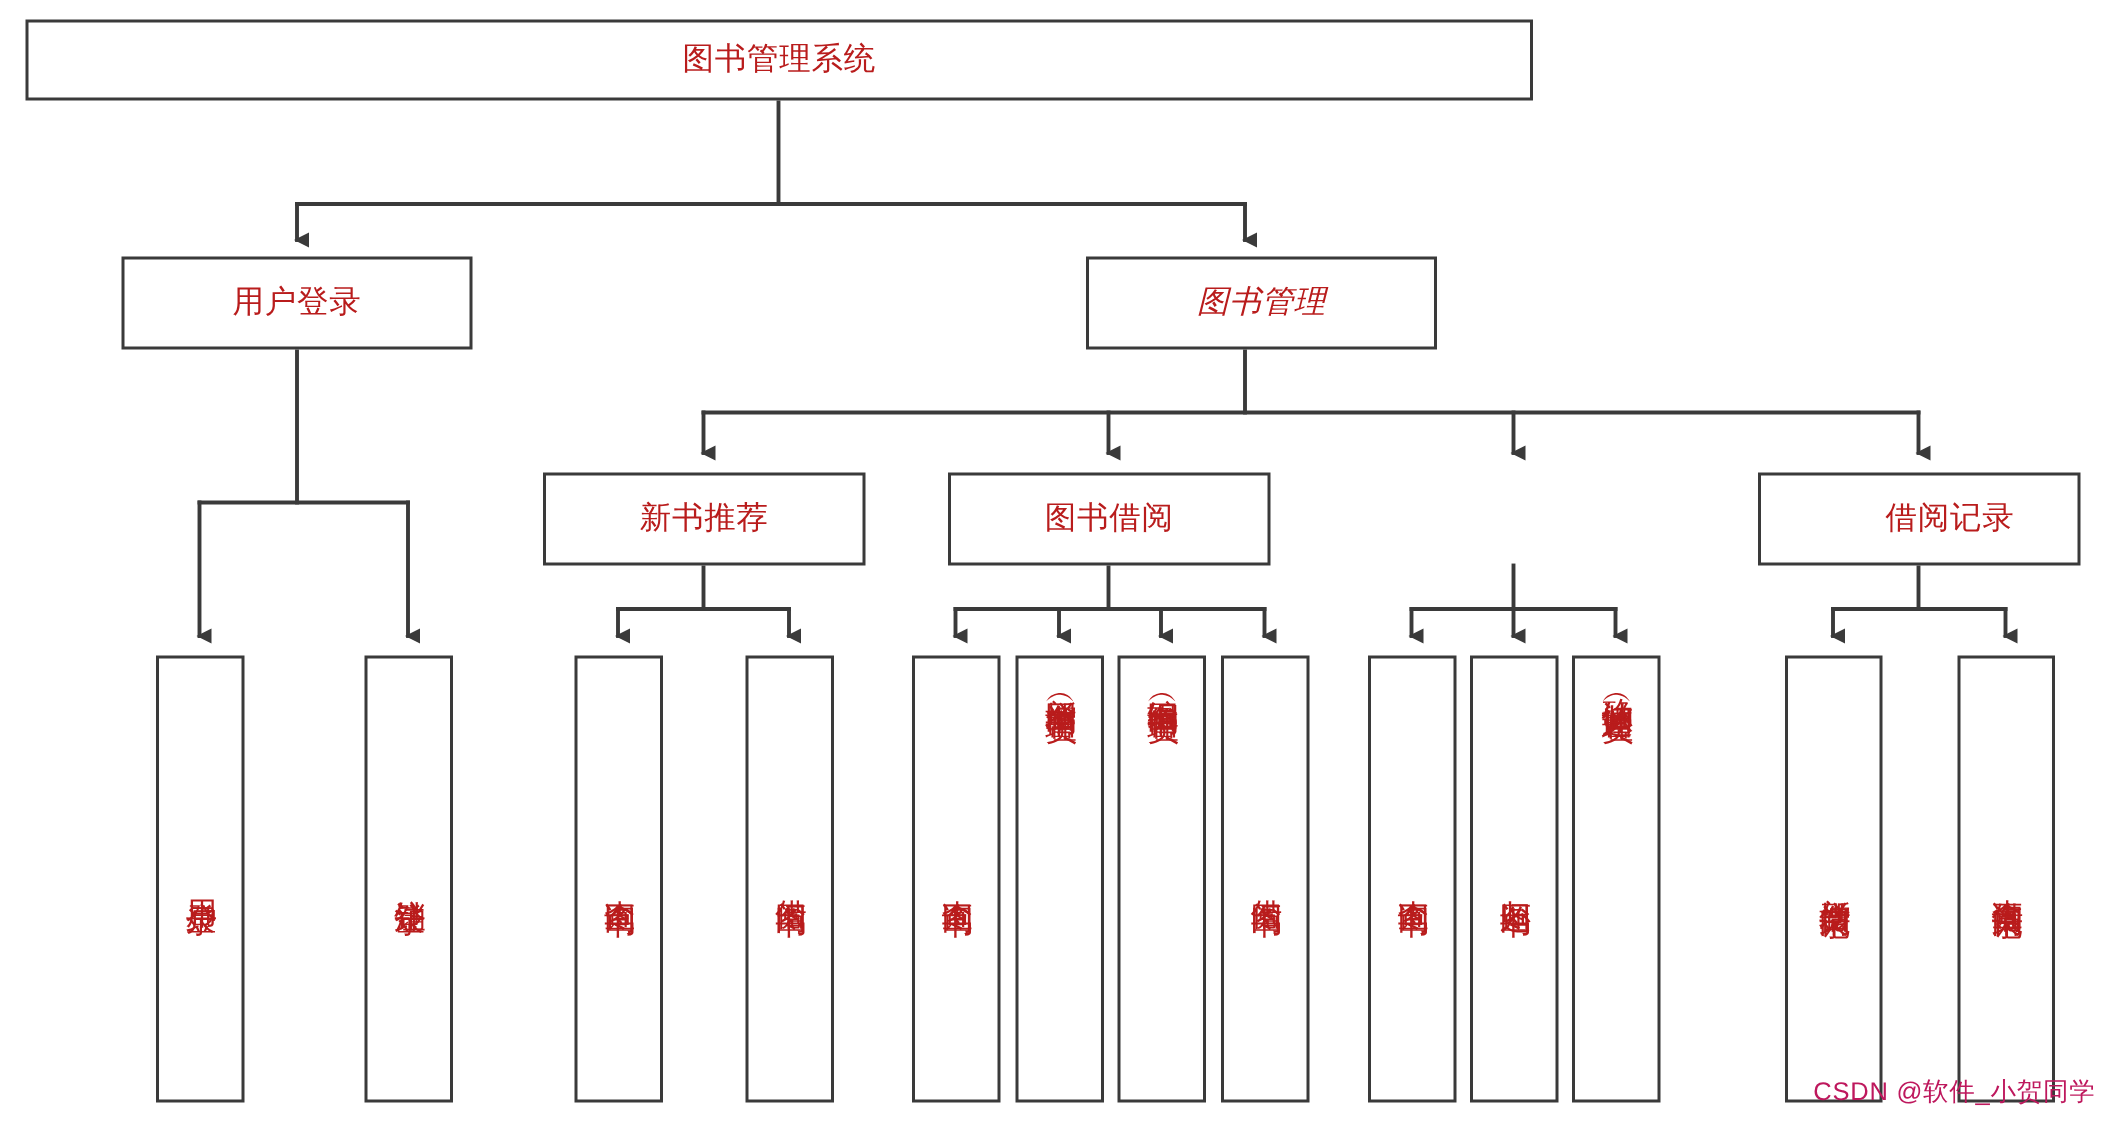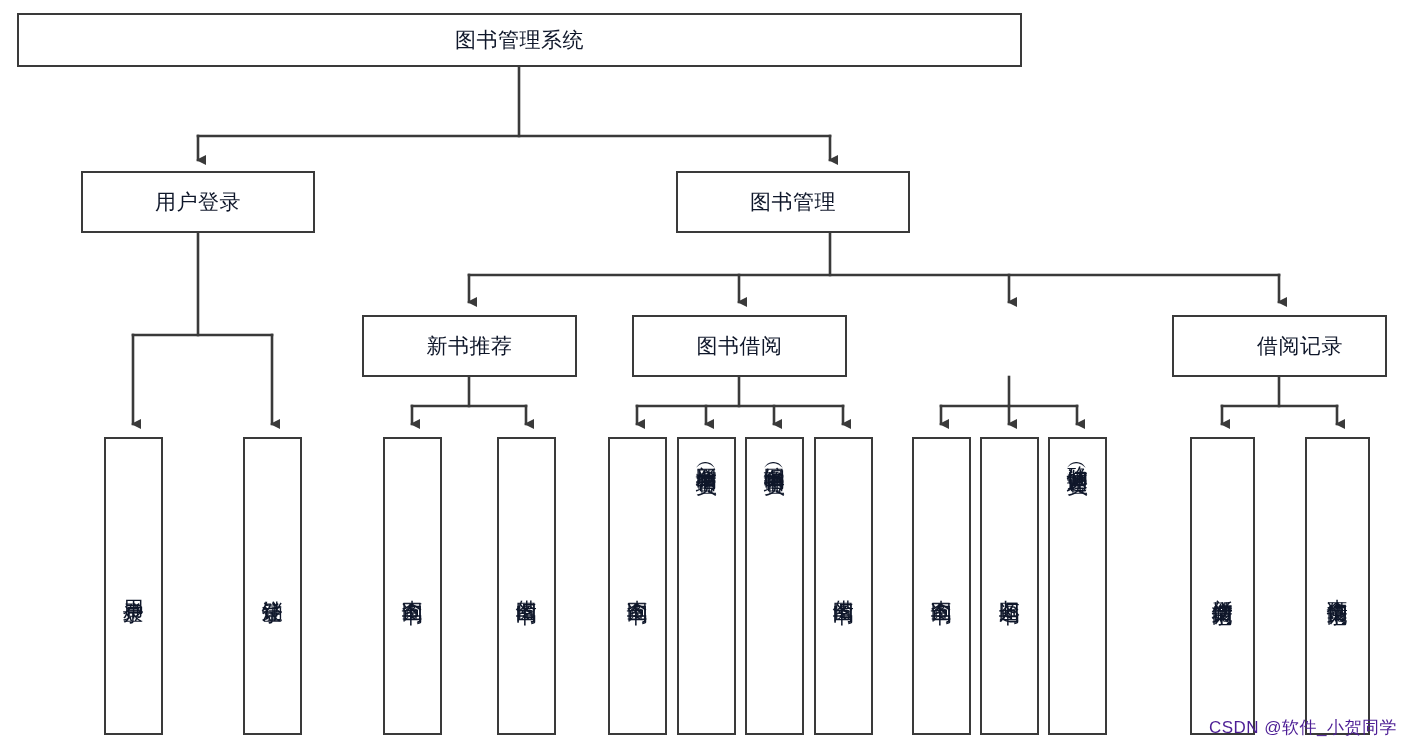--- a/index.html
+++ b/index.html
@@ -37,21 +37,21 @@
     display: flex;
     align-items: center;
     justify-content: center;
     color: #1b1b1b;
   }
   .node .label {
     font-size: 21px;
     line-height: 1.15;
     letter-spacing: 0.5px;
     white-space: nowrap;
-    color: #0f172a;
+    color: #b91c1c;
   }
   .node.leaf {
     align-items: flex-start;
     justify-content: center;
     padding-top: 10px;
   }
   .node.leaf .label {
     writing-mode: vertical-rl;
     text-orientation: upright;
     font-size: 21px;
@@ -62,21 +62,21 @@
   }
   .node.leaf.tall-center {
     align-items: center;
     padding-top: 0;
   }
   #watermark {
     position: absolute;
     right: 8px;
     bottom: 8px;
     font-size: 17px;
-    color: #4c1d95;
+    color: #be185d;
     letter-spacing: 0.5px;
     white-space: nowrap;
     user-select: none;
   }
 </style>
 </head>
 <body>
 
 <div id="diagram-root">
 
@@ -130,21 +130,21 @@
     </g>
   </svg>
 
   <div class="node" style="left:17px; top:13px; width:1005px; height:54px;">
     <span class="label">图书管理系统</span>
   </div>
 
   <div class="node" style="left:81px; top:171px; width:234px; height:62px;">
     <span class="label">用户登录</span>
   </div>
-  <div class="node" style="left:676px; top:171px; width:234px; height:62px;">
+  <div class="node" style="left:724px; top:171px; width:234px; height:62px;font-style:italic;">
     <span class="label">图书管理</span>
   </div>
 
   <div class="node" style="left:362px; top:315px; width:215px; height:62px;text-align:right;">
     <span class="label">新书推荐</span>
   </div>
   <div class="node" style="left:632px; top:315px; width:215px; height:62px;">
     <span class="label">图书借阅</span>
   </div>
   <div class="node" style="left:1172px; top:315px; width:215px; height:62px;padding-left:41px;">

